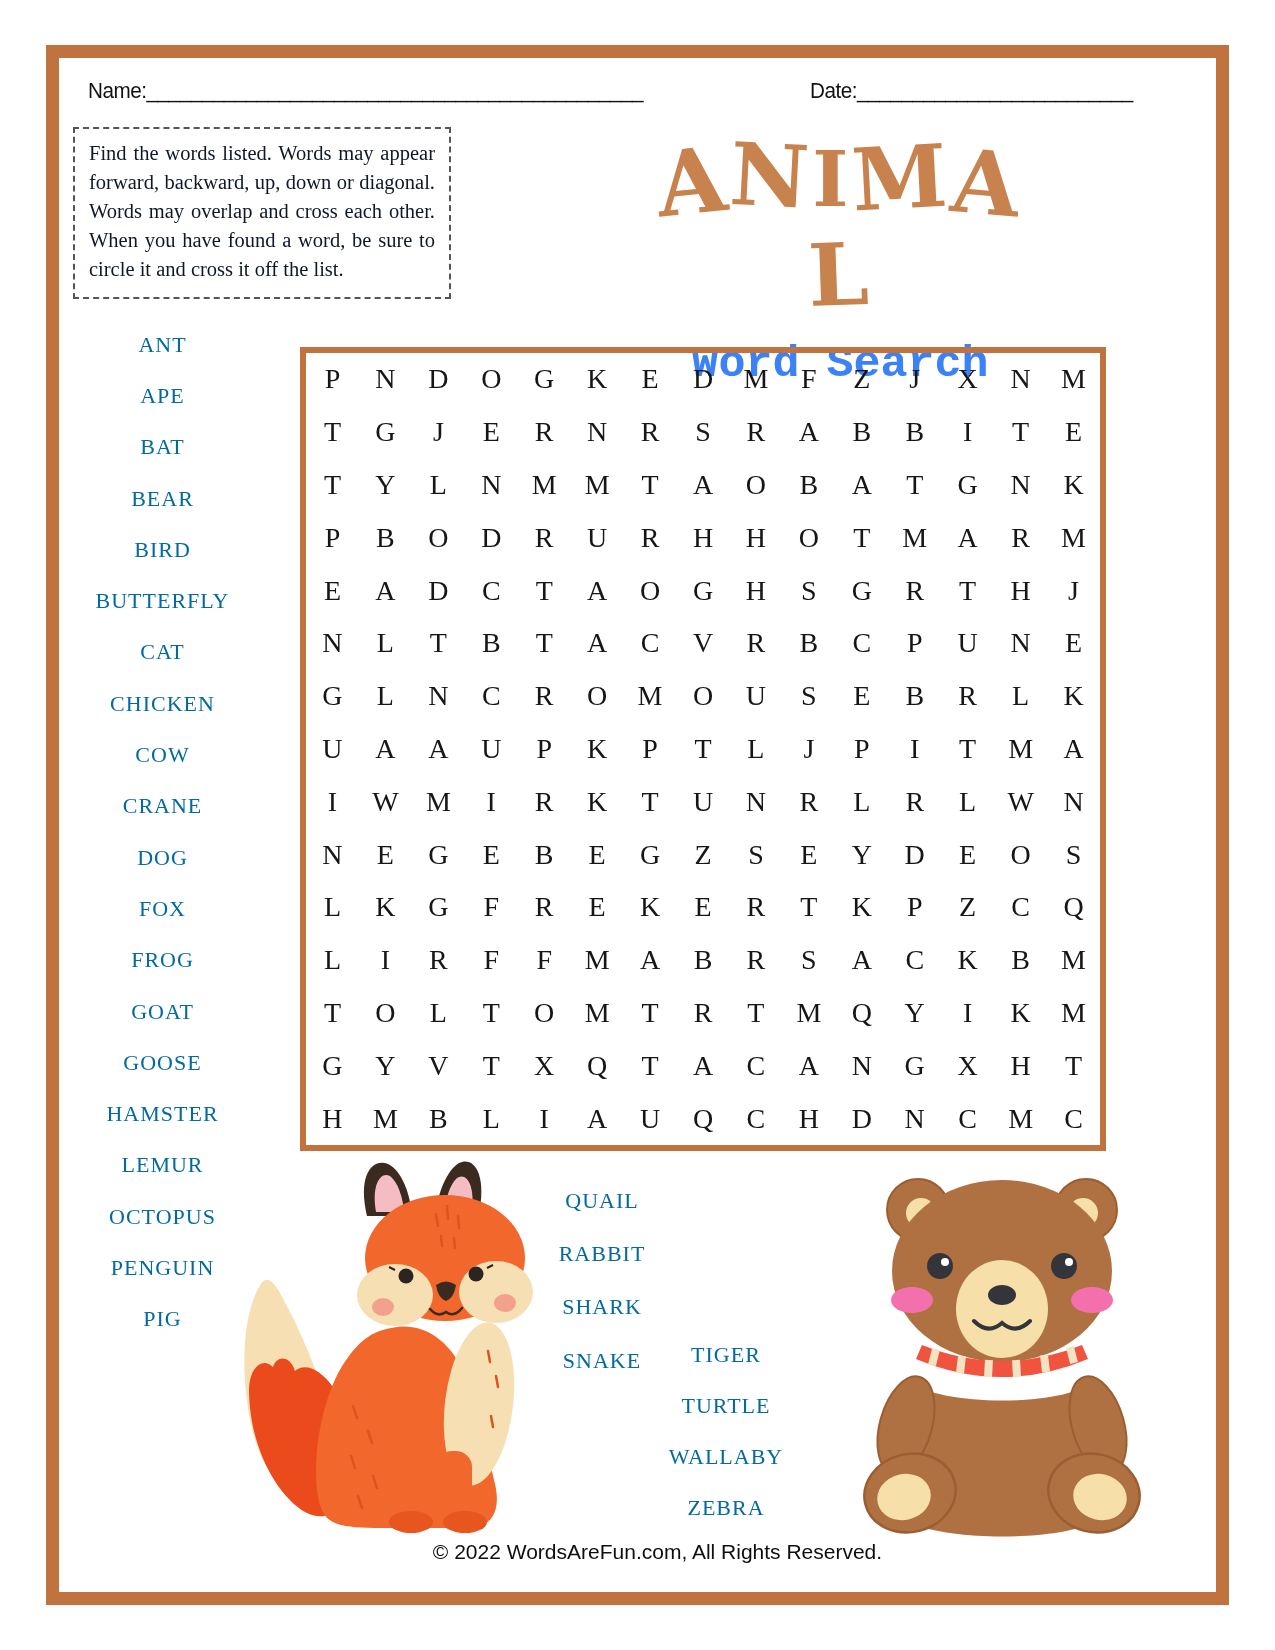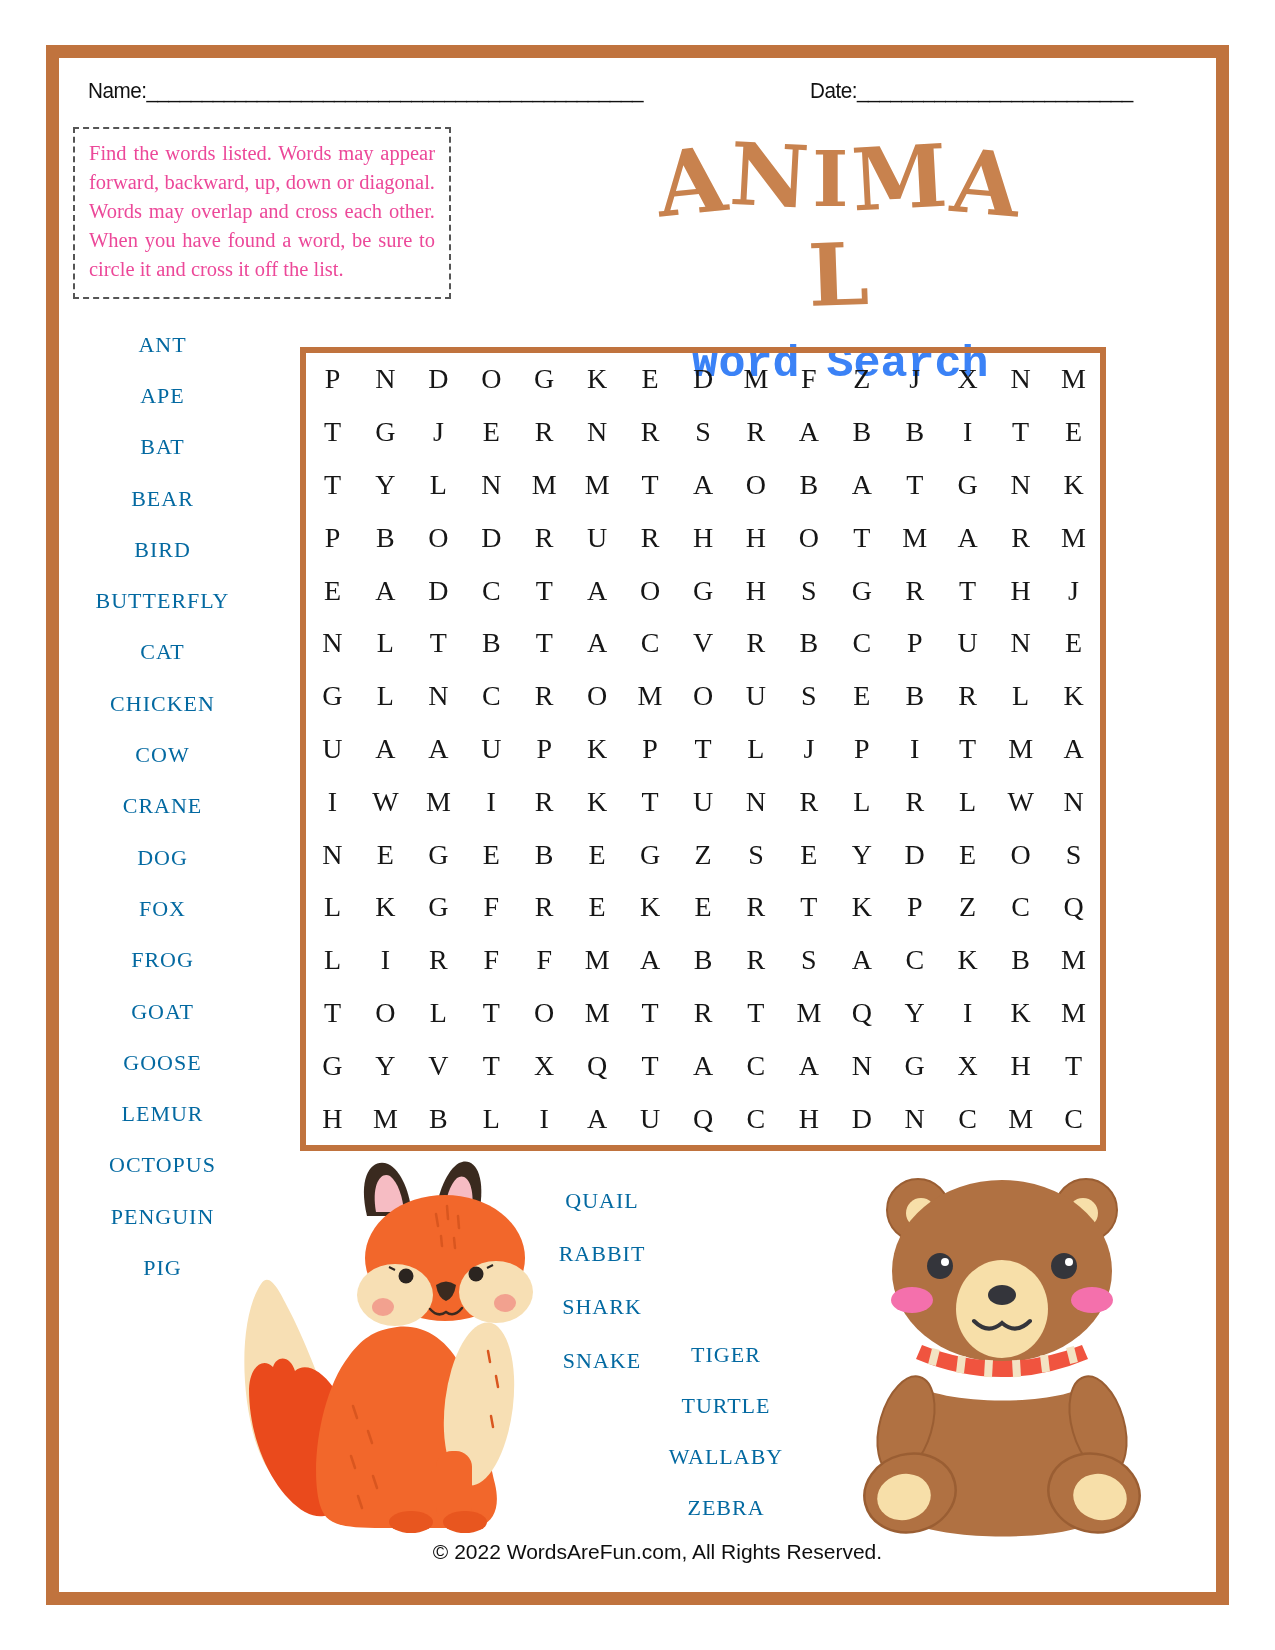--- a/index.html
+++ b/index.html
@@ -8,21 +8,21 @@
   .frame{position:absolute;left:46px;top:45px;width:1183px;height:1560px;
          border:13px solid #C0733E;box-sizing:border-box;}
   
   .name-row{position:absolute;left:88px;top:78px;font-family:"Liberation Sans",sans-serif;
             font-size:22px;letter-spacing:-0.5px;color:#111;transform:scaleX(.94);transform-origin:left;}
   .date-row{position:absolute;left:810px;top:78px;font-family:"Liberation Sans",sans-serif;
             font-size:22px;letter-spacing:-0.5px;color:#111;transform:scaleX(.94);transform-origin:left;}
   
   .instructions{position:absolute;left:73px;top:127px;width:378px;box-sizing:border-box;
                 border:2px dashed #555;padding:10px 14px 12px;font-size:20.5px;line-height:1.42;
-                text-align:justify;color:#ec4899;}
+                text-align:justify;color:#0f172a;}
   
   .title-block{position:absolute;left:640px;top:128px;width:400px;text-align:center;}
   .title-main{font-family:"DejaVu Serif",serif;font-weight:700;font-size:86px;line-height:1.1;
               color:#C8824E;letter-spacing:4px;}
   .title-main span{display:inline-block;}
   .title-main span:nth-child(1){transform:rotate(-6deg) translateY(5px);font-size:1.04em;}
   .title-main span:nth-child(2){transform:rotate(3deg) translateY(-2px);}
   .title-main span:nth-child(3){font-size:.9em;transform:translateY(-2px);}
   .title-main span:nth-child(4){transform:rotate(-3deg);}
   .title-main span:nth-child(5){transform:rotate(5deg) translateY(6px);font-size:1.02em;}
@@ -76,20 +76,21 @@
       <div class="w">BUTTERFLY</div>
       <div class="w">CAT</div>
       <div class="w">CHICKEN</div>
       <div class="w">COW</div>
       <div class="w">CRANE</div>
       <div class="w">DOG</div>
       <div class="w">FOX</div>
       <div class="w">FROG</div>
       <div class="w">GOAT</div>
       <div class="w">GOOSE</div>
+      <div class="w">HAMSTER</div>
       <div class="w">LEMUR</div>
       <div class="w">OCTOPUS</div>
       <div class="w">PENGUIN</div>
       <div class="w">PIG</div>
     </div>
 
   <div class="grid-box">
       <div class="cell">P</div>
       <div class="cell">N</div>
       <div class="cell">D</div>

